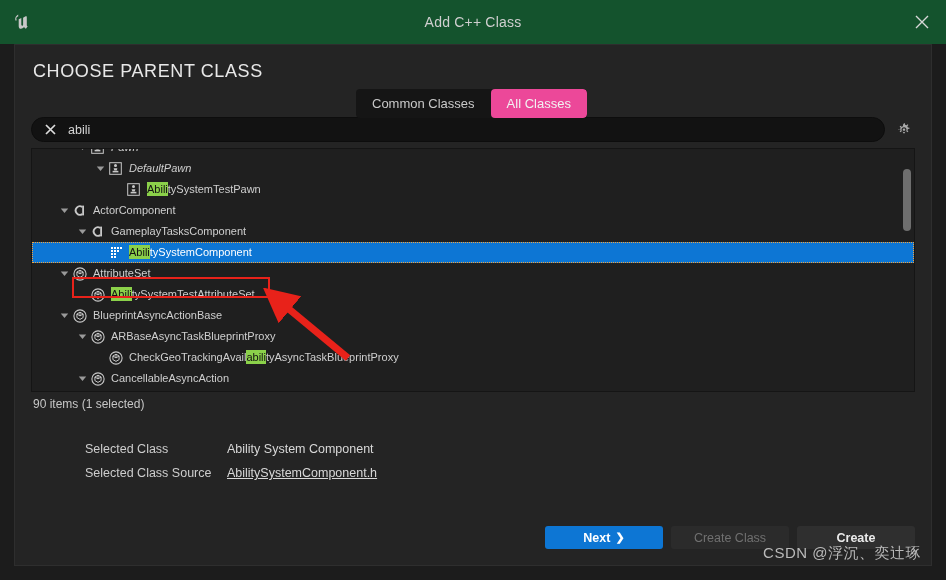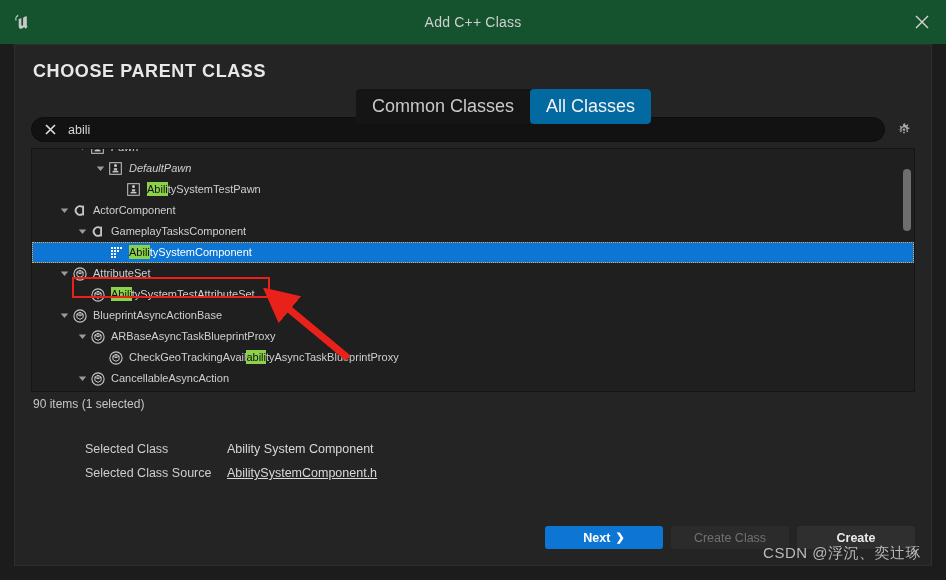--- a/index.html
+++ b/index.html
@@ -75,44 +75,44 @@
   }
 
   .section-header {
     padding: 16px 18px 0 18px;
     position: relative;
     height: 58px;
     box-sizing: border-box;
   }
   .section-title {
     font-size: 18px;
-    font-weight: bold;
+    font-weight: normal;
     color: #e8e8e8;
     letter-spacing: .6px;
   }
 
   
   .tabs {
     position: absolute;
     left: 341px;
     top: 44px;
     display: flex;
     background: #151515;
     border-radius: 4px;
     overflow: hidden;
   }
   .tab {
-    font-size: 18px;
+    font-size: 13px;
     padding: 7px 16px;
     color: #c9c9c9;
     cursor: pointer;
     white-space: nowrap;
   }
   .tab.active {
-    background: #0369a1;
+    background: #ec4899;
     color: #f2f2f2;
     border-radius: 4px;
   }
 
   .subtitle {
     padding: 14px 18px 0 18px;
     font-size: 12.5px;
     color: #c2c2c2;
   }
 

